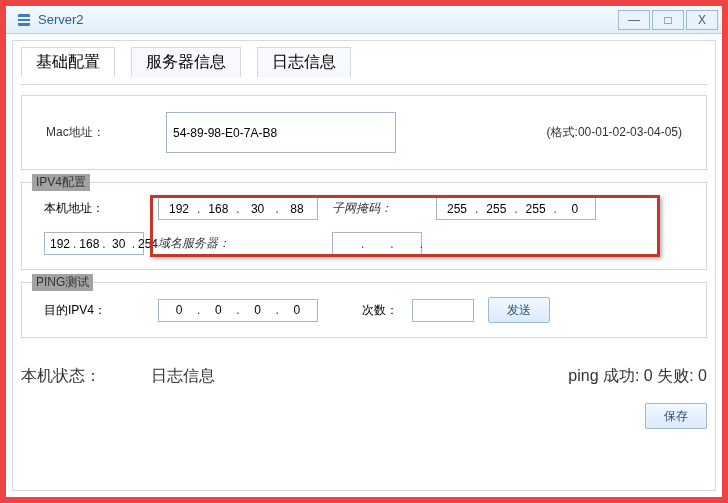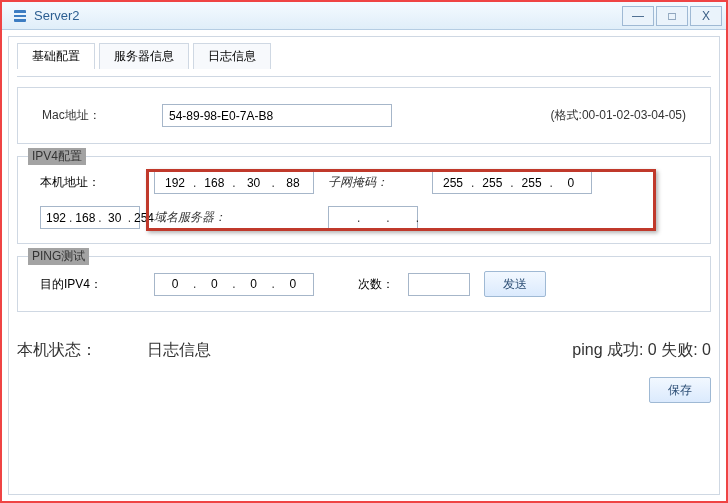--- a/index.html
+++ b/index.html
@@ -1,40 +1,40 @@
 <!DOCTYPE html>
 <html><head>
 <meta charset="utf-8">
 <style>
   * { box-sizing: border-box; font-family: "Microsoft YaHei", "SimSun", Arial, sans-serif; }
   html, body { margin: 0; padding: 0; }
   body { width: 728px; height: 503px; background: #fff; overflow: hidden; }
 
-  .window { width: 728px; height: 503px; border: 2px solid #ef4444; display: flex; flex-direction: column; }
+  .window { width: 728px; height: 503px; border: 6px solid #ef4444; display: flex; flex-direction: column; }
   .titlebar { height: 28px; background: linear-gradient(to bottom, #f4faff, #e0eef9); display: flex; align-items: center; padding: 0 4px; border-bottom: 1px solid #b5cde3; }
   .titlebar .app-icon { width: 16px; height: 16px; margin: 0 6px; }
   .titlebar .title { flex: 1; color: #2c5e91; font-size: 13px; }
   .winbtns { display: flex; }
   .winbtn { width: 32px; height: 20px; border: 1px solid #9fb9d4; background: #eaf3fb; margin-left: 2px; display: flex; align-items: center; justify-content: center; font-size: 12px; color: #3b5f86; cursor: pointer; }
 
   .client { flex: 1; padding: 6px; background: #fff; }
   .outer { border: 1px solid #cfd8e3; height: 100%; padding: 6px 8px; }
 
   .tabs { display: flex; margin-bottom: 8px; }
-  .tab { border: 1px solid #cfd8e3; border-bottom: none; padding: 4px 14px; font-size: 12px; background: #f7f9fc; margin-right: 4px; cursor: pointer; }
+  .tab { border: 1px solid #cfd8e3; border-bottom: none; padding: 4px 14px; font-size: 16px; background: #f7f9fc; margin-right: 16px; cursor: pointer; }
   .tab.active { background: #fff; }
   .tabline { height: 1px; background: #cfd8e3; margin-top: -1px; margin-bottom: 10px; }
 
   .panel { border: 1px solid #cfd8e3; padding: 16px 24px; font-size: 12px; color: #333; }
 
   .row { display: flex; align-items: center; margin-bottom: 12px; }
   .row:last-child { margin-bottom: 0; }
   .lab { width: 120px; color: #333; }
   .lab2 { width: 80px; text-align: left; color: #333; font-style: italic; }
-  .field { border: 1px solid #a6b6c9; height: 23px; padding: 2px 6px; font-size: 12px; background: #fff; }
+  .field { border: 1px solid #a6b6c9; height: 41px; padding: 2px 6px; font-size: 12px; background: #fff; }
   .mac-field { width: 230px; }
   .hint { margin-left: auto; font-size: 12px; color: #333; }
 
   .group { border: 1px solid #cfd8e3; margin-top: 12px; padding: 14px 22px 14px 22px; position: relative; font-size: 12px; }
   .group .legend { position: absolute; top: -9px; left: 10px; background: #a3a3a3; padding: 0 4px; color: #333; }
 
   .ipgrid { display: grid; grid-template-columns: 100px 160px 90px 160px; column-gap: 14px; row-gap: 12px; align-items: center; }
   .ipbox { border: 1px solid #a6b6c9; height: 23px; display: flex; align-items: center; justify-content: space-evenly; background: #fff; padding: 0 2px; }
   .ip-oct { width: 26px; border: none; text-align: center; font-size: 12px; outline: none; background: transparent; }
   .ip-dot { color: #333; }

